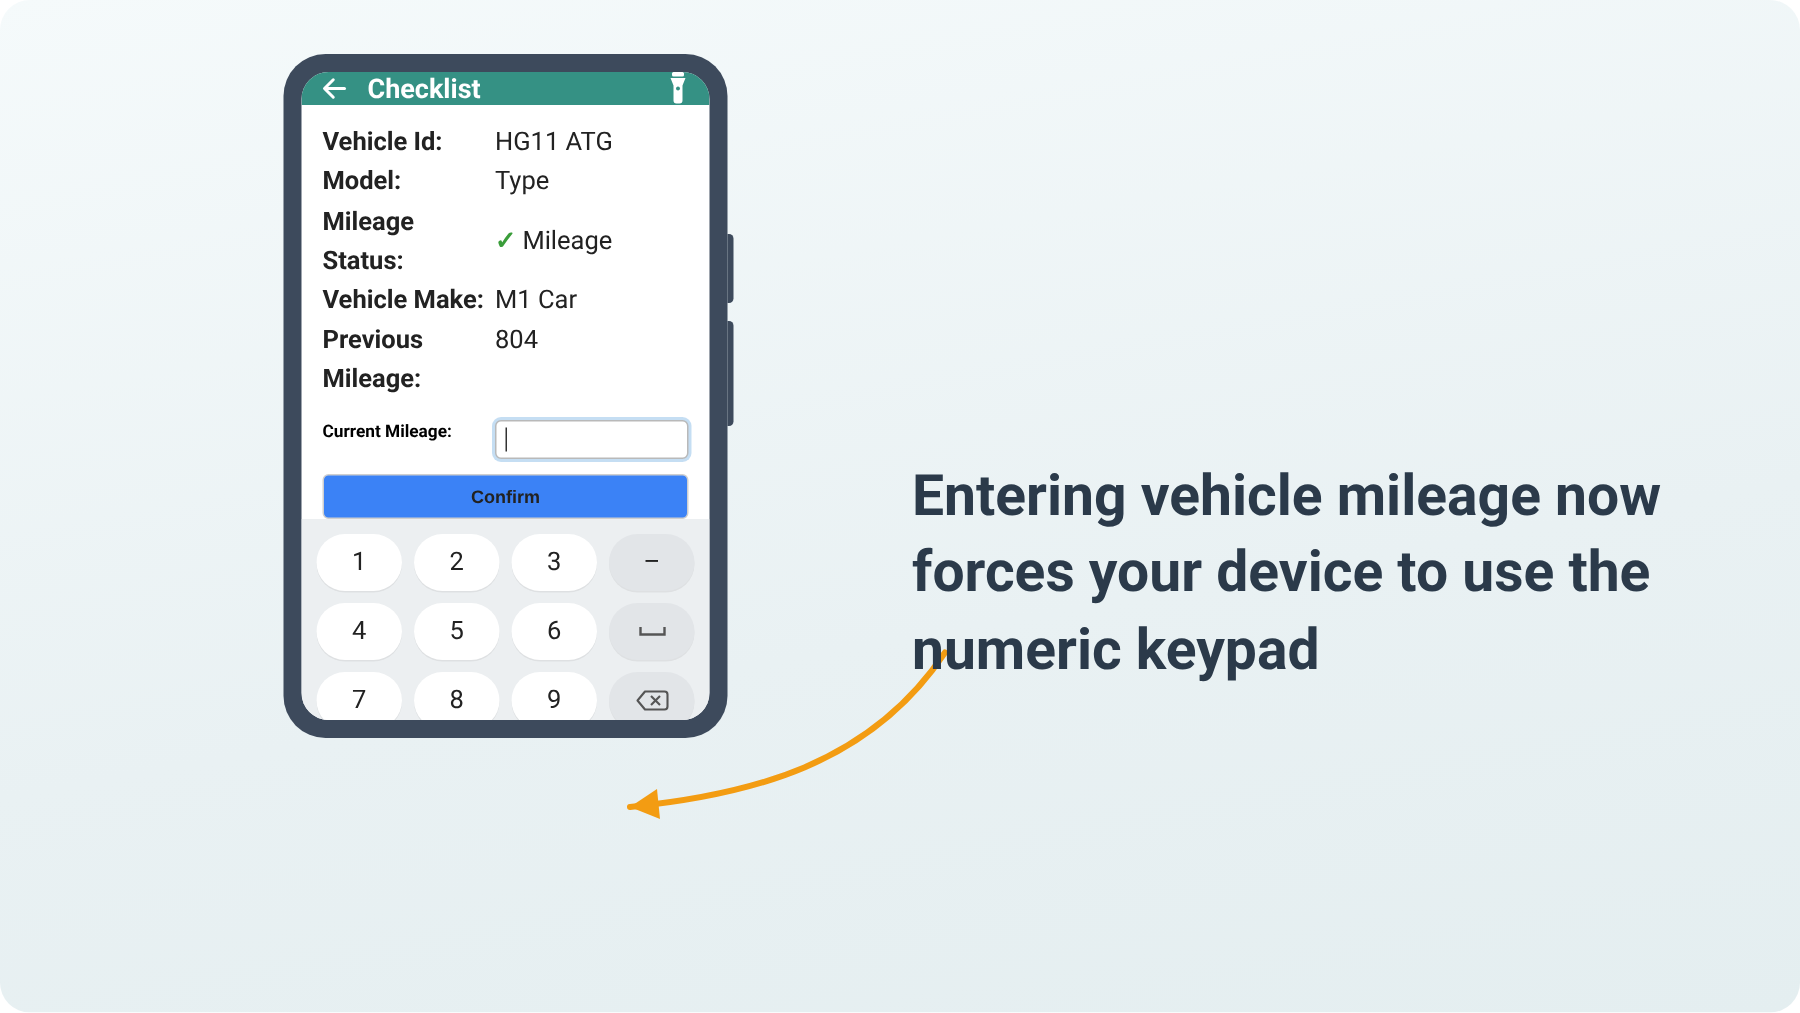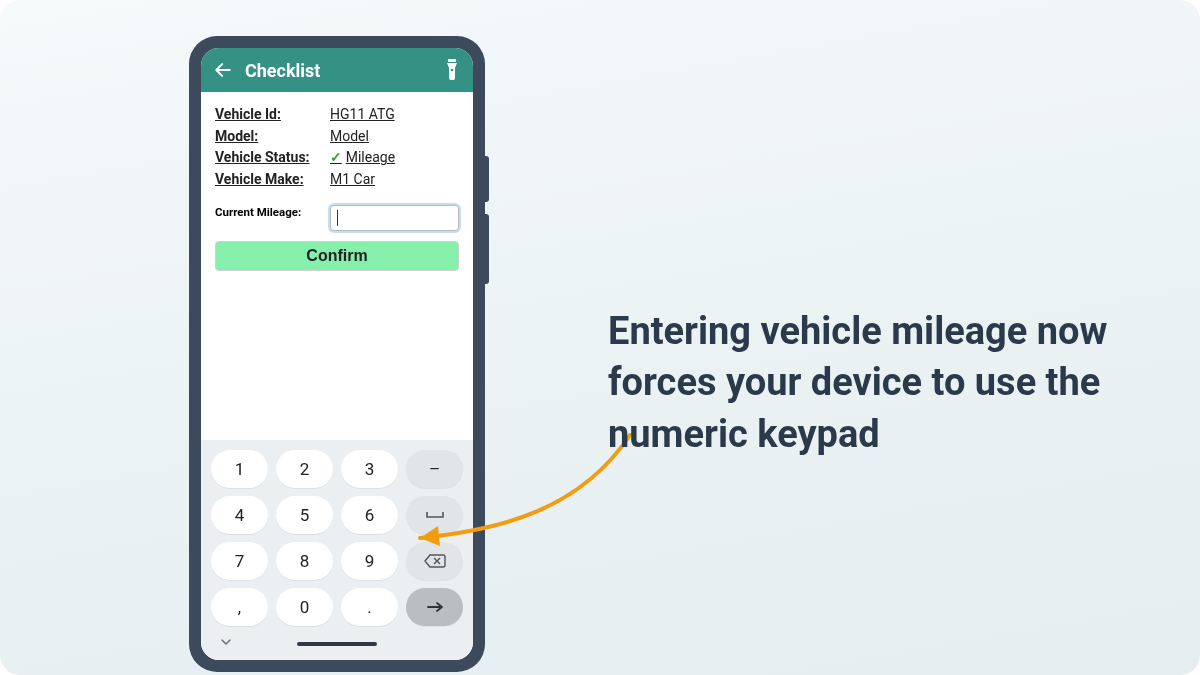--- a/index.html
+++ b/index.html
@@ -16,21 +16,21 @@
     background: linear-gradient(170deg, #f5fafb 0%, #e9f1f3 60%, #e4eef0 100%);
     border-radius: 20px;
     position: relative;
   }
   
   .phone {
     position: absolute;
     left: 189px;
     top: 36px;
     width: 296px;
-    height: 636px;
+    height: 456px;
     background: #3d4a5c;
     border-radius: 28px;
     padding: 12px;
   }
   .phone-btn-right-1 {
     position: absolute;
     right: -4px; top: 120px;
     width: 4px; height: 46px;
     background: #3d4a5c; border-radius: 0 3px 3px 0;
   }
@@ -63,23 +63,22 @@
   .appbar .back svg { display:block; }
   .appbar .title {
     font-size: 18px;
     font-weight: 700;
     flex: 1;
   }
   .appbar .torch svg { display:block; }
   
   .details {
     padding: 12px 14px 6px 14px;
-    font-size: 14px;
+    font-size: 17px;
     color: #222;
-    text-decoration: underline;
   }
   .row { display:flex; line-height: 1.55; }
   .row .lbl { width: 115px; font-weight: 700; }
   .row .val { flex:1; font-weight: 400; }
   .status-val { display:flex; align-items:center; gap:4px; }
   .check { color:#3a9d3a; font-weight:700; }
   .input-row {
     display:flex; align-items:flex-start;
     padding: 8px 14px 10px 14px;
     font-size: 11.5px;
@@ -100,23 +99,23 @@
     position:absolute; left:6px; top:4px; bottom:4px;
     width:1px; background:#333;
     animation: blink 1s step-end infinite;
   }
   @keyframes blink { 50% { opacity: 0; } }
   .confirm-wrap { padding: 0 14px; }
   .confirm-btn {
     width:100%;
     height: 30px;
     border: 1px solid #cfcfcf;
-    background: #86efac;
+    background: #3b82f6;
     border-radius: 4px;
-    font-size: 16px;
+    font-size: 12px;
     font-weight: 600;
     color:#222;
     cursor:pointer;
   }
   .flex-spacer { flex:1; }
   
   .keypad {
     background: #eceff1;
     padding: 10px 10px 6px 10px;
   }
@@ -194,32 +193,36 @@
         </span>
       </div>
 
       <div class="details">
         <div class="row">
           <span class="lbl">Vehicle Id:</span>
           <span class="val">HG11 ATG</span>
         </div>
         <div class="row">
           <span class="lbl">Model:</span>
-          <span class="val">Model</span>
-        </div>
-        <div class="row">
-          <span class="lbl">Vehicle Status:</span>
+          <span class="val">Type</span>
+        </div>
+        <div class="row">
+          <span class="lbl">Mileage Status:</span>
           <span class="val status-val">
             <span class="check">✓</span>
             <span>Mileage</span>
           </span>
         </div>
         <div class="row">
           <span class="lbl">Vehicle Make:</span>
           <span class="val">M1 Car</span>
+        </div>
+        <div class="row">
+          <span class="lbl">Previous Mileage:</span>
+          <span class="val">804</span>
         </div>
       </div>
 
       <div class="input-row">
         <span class="lbl">Current Mileage:</span>
         <div class="mileage-input">
           <span class="caret"></span>
           <span></span>
         </div>
       </div>

